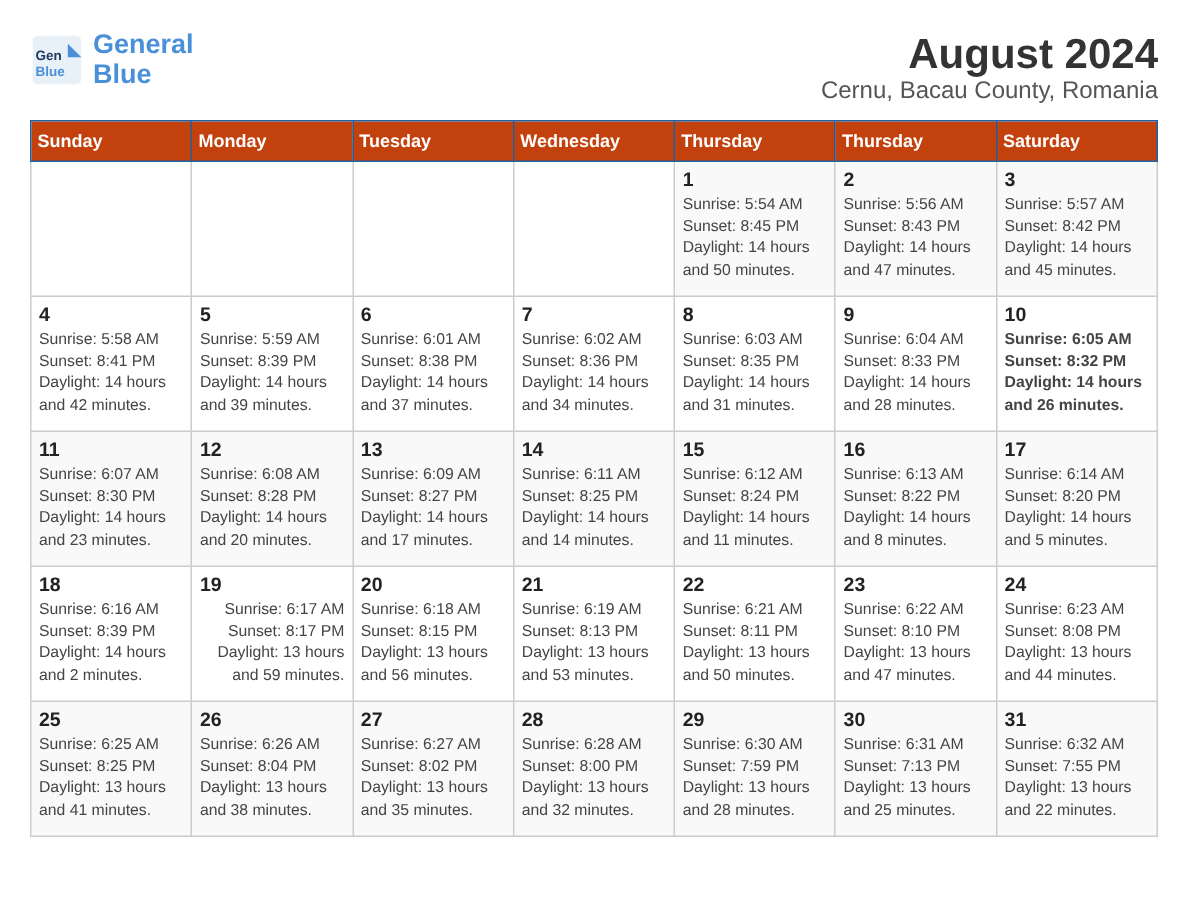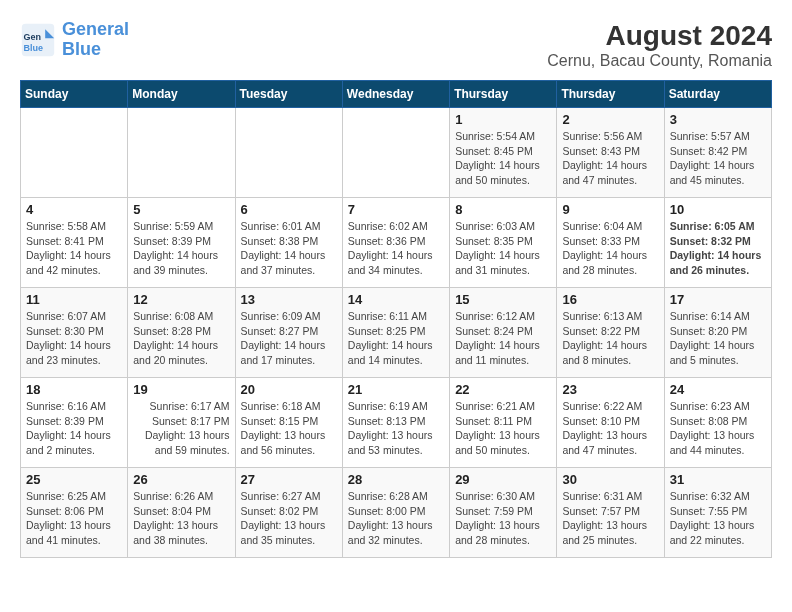--- a/index.html
+++ b/index.html
@@ -45,21 +45,21 @@
     .subtitle {
       font-size: 16px;
       color: #555;
     }
     table {
       width: 100%;
       border-collapse: collapse;
       font-size: 11px;
     }
     thead th {
-      background-color: #0c4a6e;
+      background-color: #c2410c;
       color: #fff;
       padding: 6px 4px;
       text-align: left;
       font-weight: bold;
       font-size: 12px;
       border: 1px solid #2060a0;
     }
     tbody td {
       border: 1px solid #ccc;
       vertical-align: top;
@@ -278,21 +278,21 @@
           <span class="day-number">24</span>
           <div class="day-info" style="white-space: pre-line;">Sunrise: 6:23 AM
 Sunset: 8:08 PM
 Daylight: 13 hours and 44 minutes.</div>
         </td>
       </tr>
       <tr>
         <td>
           <span class="day-number">25</span>
           <div class="day-info" style="white-space: pre-line;">Sunrise: 6:25 AM
-Sunset: 8:06 PM
+Sunset: 8:25 PM
 Daylight: 13 hours and 41 minutes.</div>
         </td>
         <td>
           <span class="day-number">26</span>
           <div class="day-info" style="white-space: pre-line;">Sunrise: 6:26 AM
 Sunset: 8:04 PM
 Daylight: 13 hours and 38 minutes.</div>
         </td>
         <td>
           <span class="day-number">27</span>
@@ -308,21 +308,21 @@
         </td>
         <td>
           <span class="day-number">29</span>
           <div class="day-info" style="white-space: pre-line;">Sunrise: 6:30 AM
 Sunset: 7:59 PM
 Daylight: 13 hours and 28 minutes.</div>
         </td>
         <td>
           <span class="day-number">30</span>
           <div class="day-info" style="white-space: pre-line;">Sunrise: 6:31 AM
-Sunset: 7:57 PM
+Sunset: 7:13 PM
 Daylight: 13 hours and 25 minutes.</div>
         </td>
         <td>
           <span class="day-number">31</span>
           <div class="day-info" style="white-space: pre-line;">Sunrise: 6:32 AM
 Sunset: 7:55 PM
 Daylight: 13 hours and 22 minutes.</div>
         </td>
       </tr>
     </tbody>

